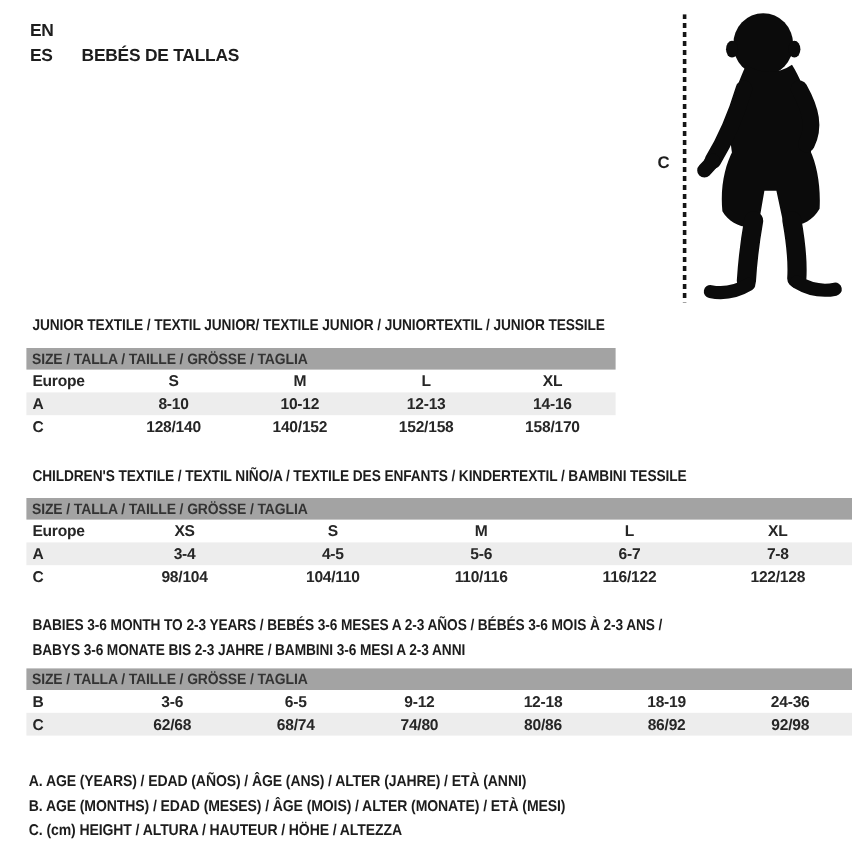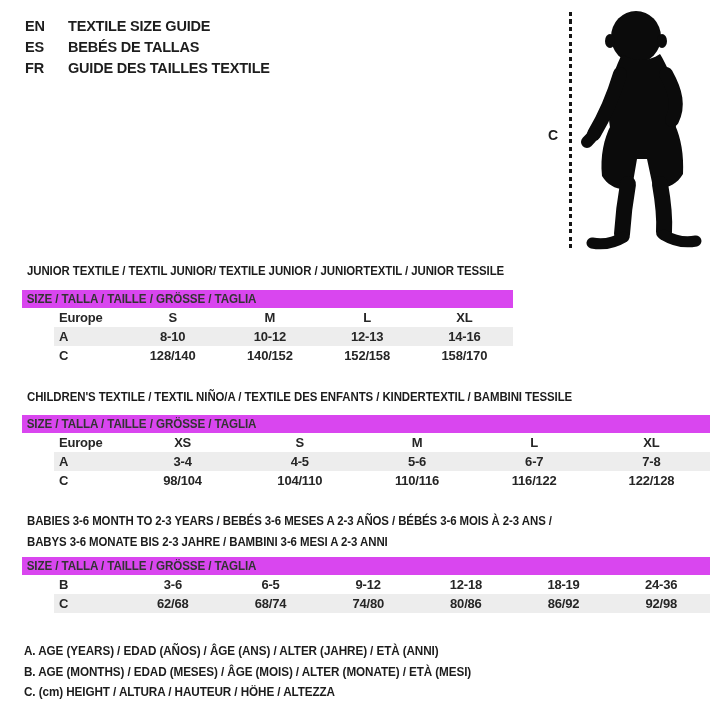--- a/index.html
+++ b/index.html
@@ -27,55 +27,50 @@
   .sil{position:absolute;left:38px;top:2px;}
 
   
   .sec-title{
     position:absolute;left:27px;font-size:13px;font-weight:bold;color:#1c1c1c;
     letter-spacing:-0.1px;line-height:21px;
     transform:scaleX(0.88);transform-origin:0 0;white-space:nowrap;
   }
   .size-table{position:absolute;left:22px;}
   .size-bar{
-    background:#d946ef;height:18px;display:flex;align-items:center;
+    background:#a3a3a3;height:18px;display:flex;align-items:center;
   }
   .size-bar .bar-text{
     padding-left:5px;font-size:12.5px;font-weight:bold;color:#333;
     transform:scaleX(0.93);transform-origin:0 50%;white-space:nowrap;letter-spacing:-0.1px;
   }
-  .t-row{display:flex;height:19px;align-items:center;font-size:13px;font-weight:bold;color:#262626;margin-left:32px;}
+  .t-row{display:flex;height:19px;align-items:center;font-size:13px;font-weight:bold;color:#262626;}
   .t-row.shaded{background:#ededed;}
   .t-row .row-label{flex:0 0 65px;padding-left:5px;letter-spacing:-0.2px;}
   .t-row .cell{flex:1 1 0;text-align:center;letter-spacing:-0.2px;}
 
   
   .footnotes{position:absolute;left:24px;top:641px;}
   .footnote{
     font-size:13px;font-weight:bold;color:#1c1c1c;line-height:20.6px;
     transform:scaleX(0.9);transform-origin:0 0;white-space:nowrap;letter-spacing:-0.1px;
   }
 </style>
 </head>
 <body>
 
 <div class="canvas">
 
   <div class="lang-list">
     <div class="lang-row">
       <span class="code">EN</span>
-      <span class="lbl">TEXTILE SIZE GUIDE</span>
     </div>
     <div class="lang-row">
       <span class="code">ES</span>
       <span class="lbl">BEBÉS DE TALLAS</span>
-    </div>
-    <div class="lang-row">
-      <span class="code">FR</span>
-      <span class="lbl">GUIDE DES TAILLES TEXTILE</span>
     </div>
   </div>
 
   <div class="figure">
     <div class="dash-line"></div>
     <div class="c-label">C</div>
     <svg class="sil" width="138" height="244" viewBox="0 0 138 244" aria-hidden="true">
       <g fill="#0b0b0b" stroke="none">
         <ellipse cx="58" cy="29" rx="25" ry="26"></ellipse>
         <ellipse cx="32" cy="33" rx="5" ry="7"></ellipse>

